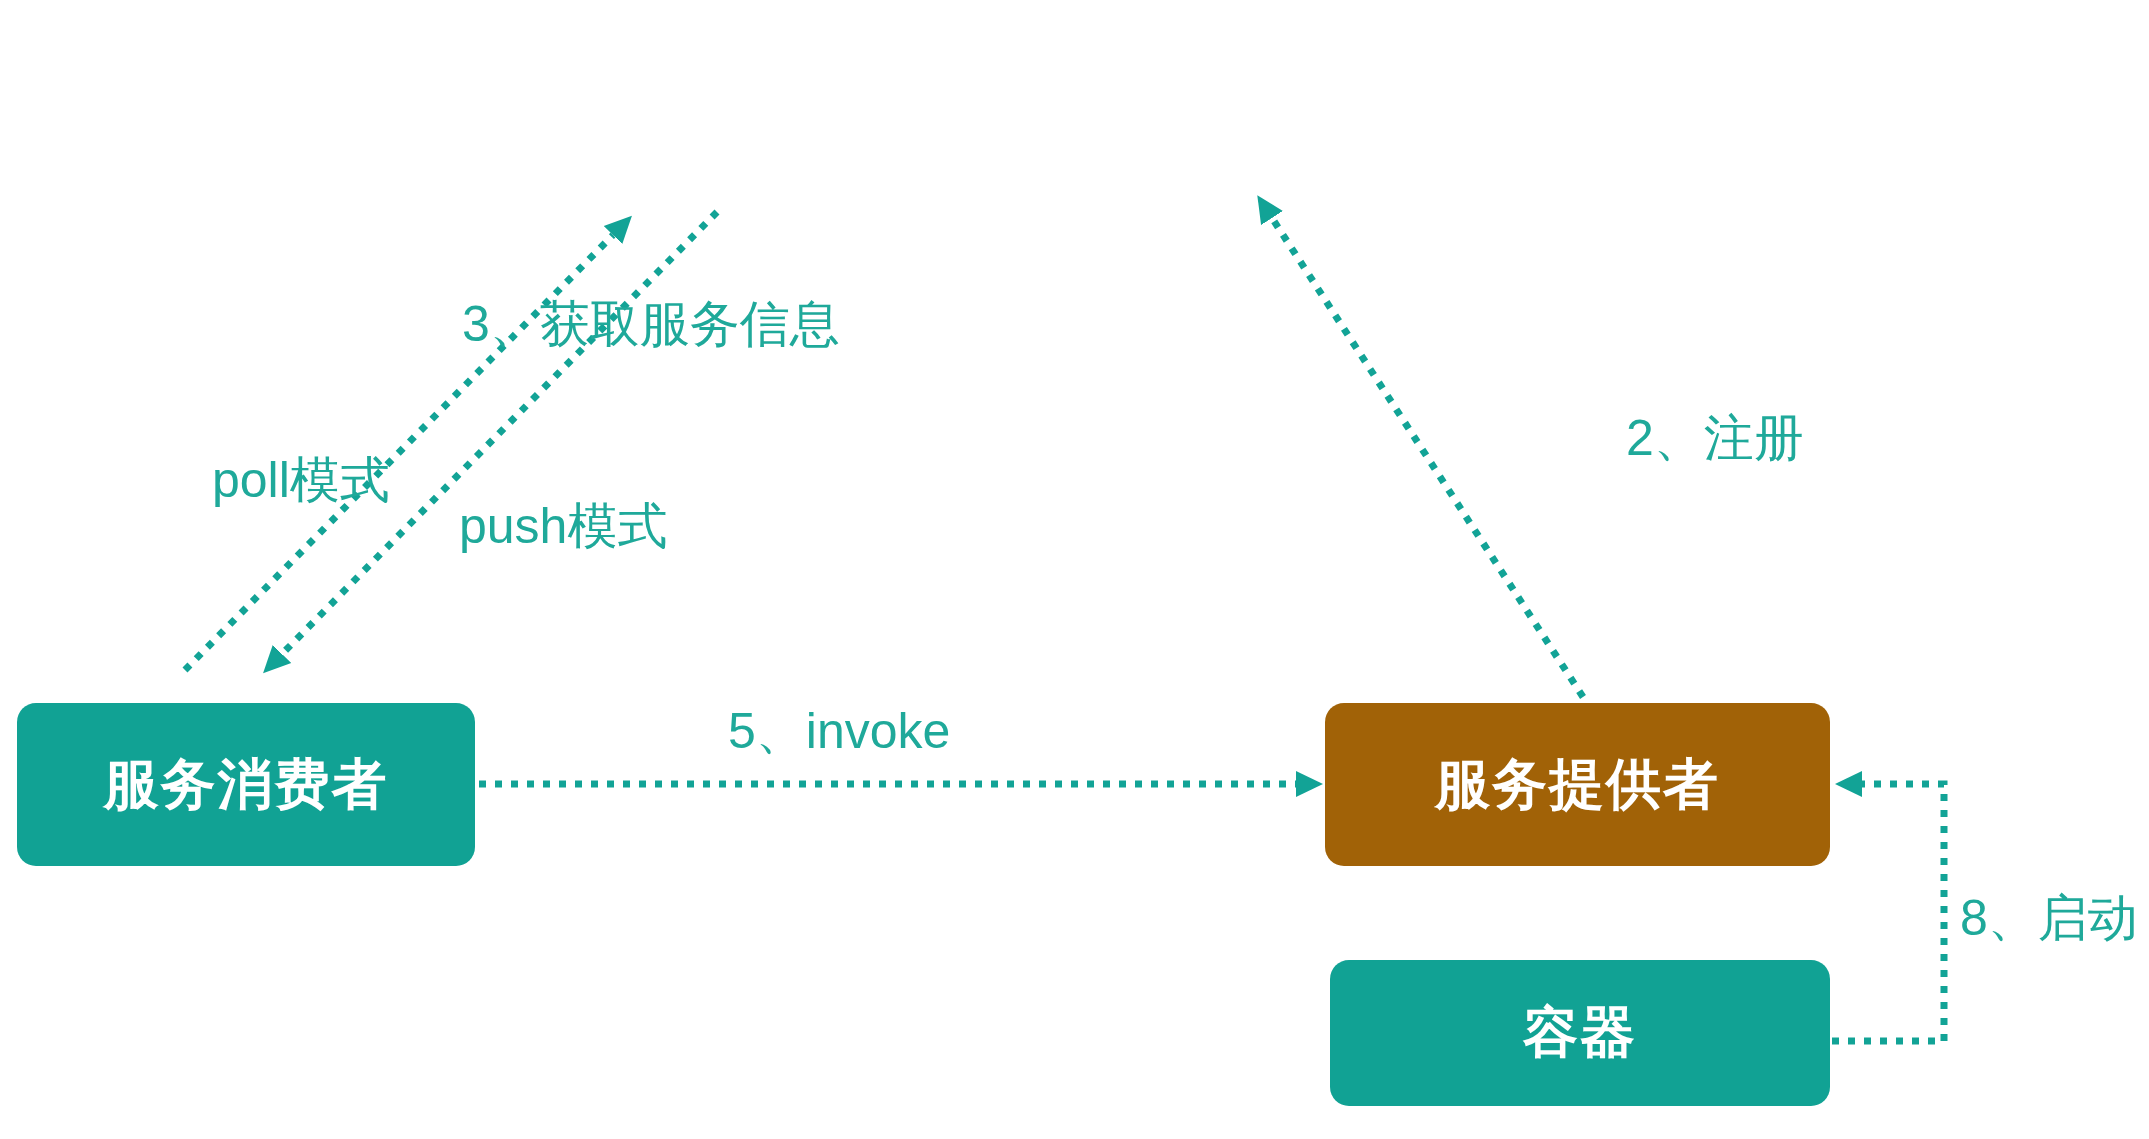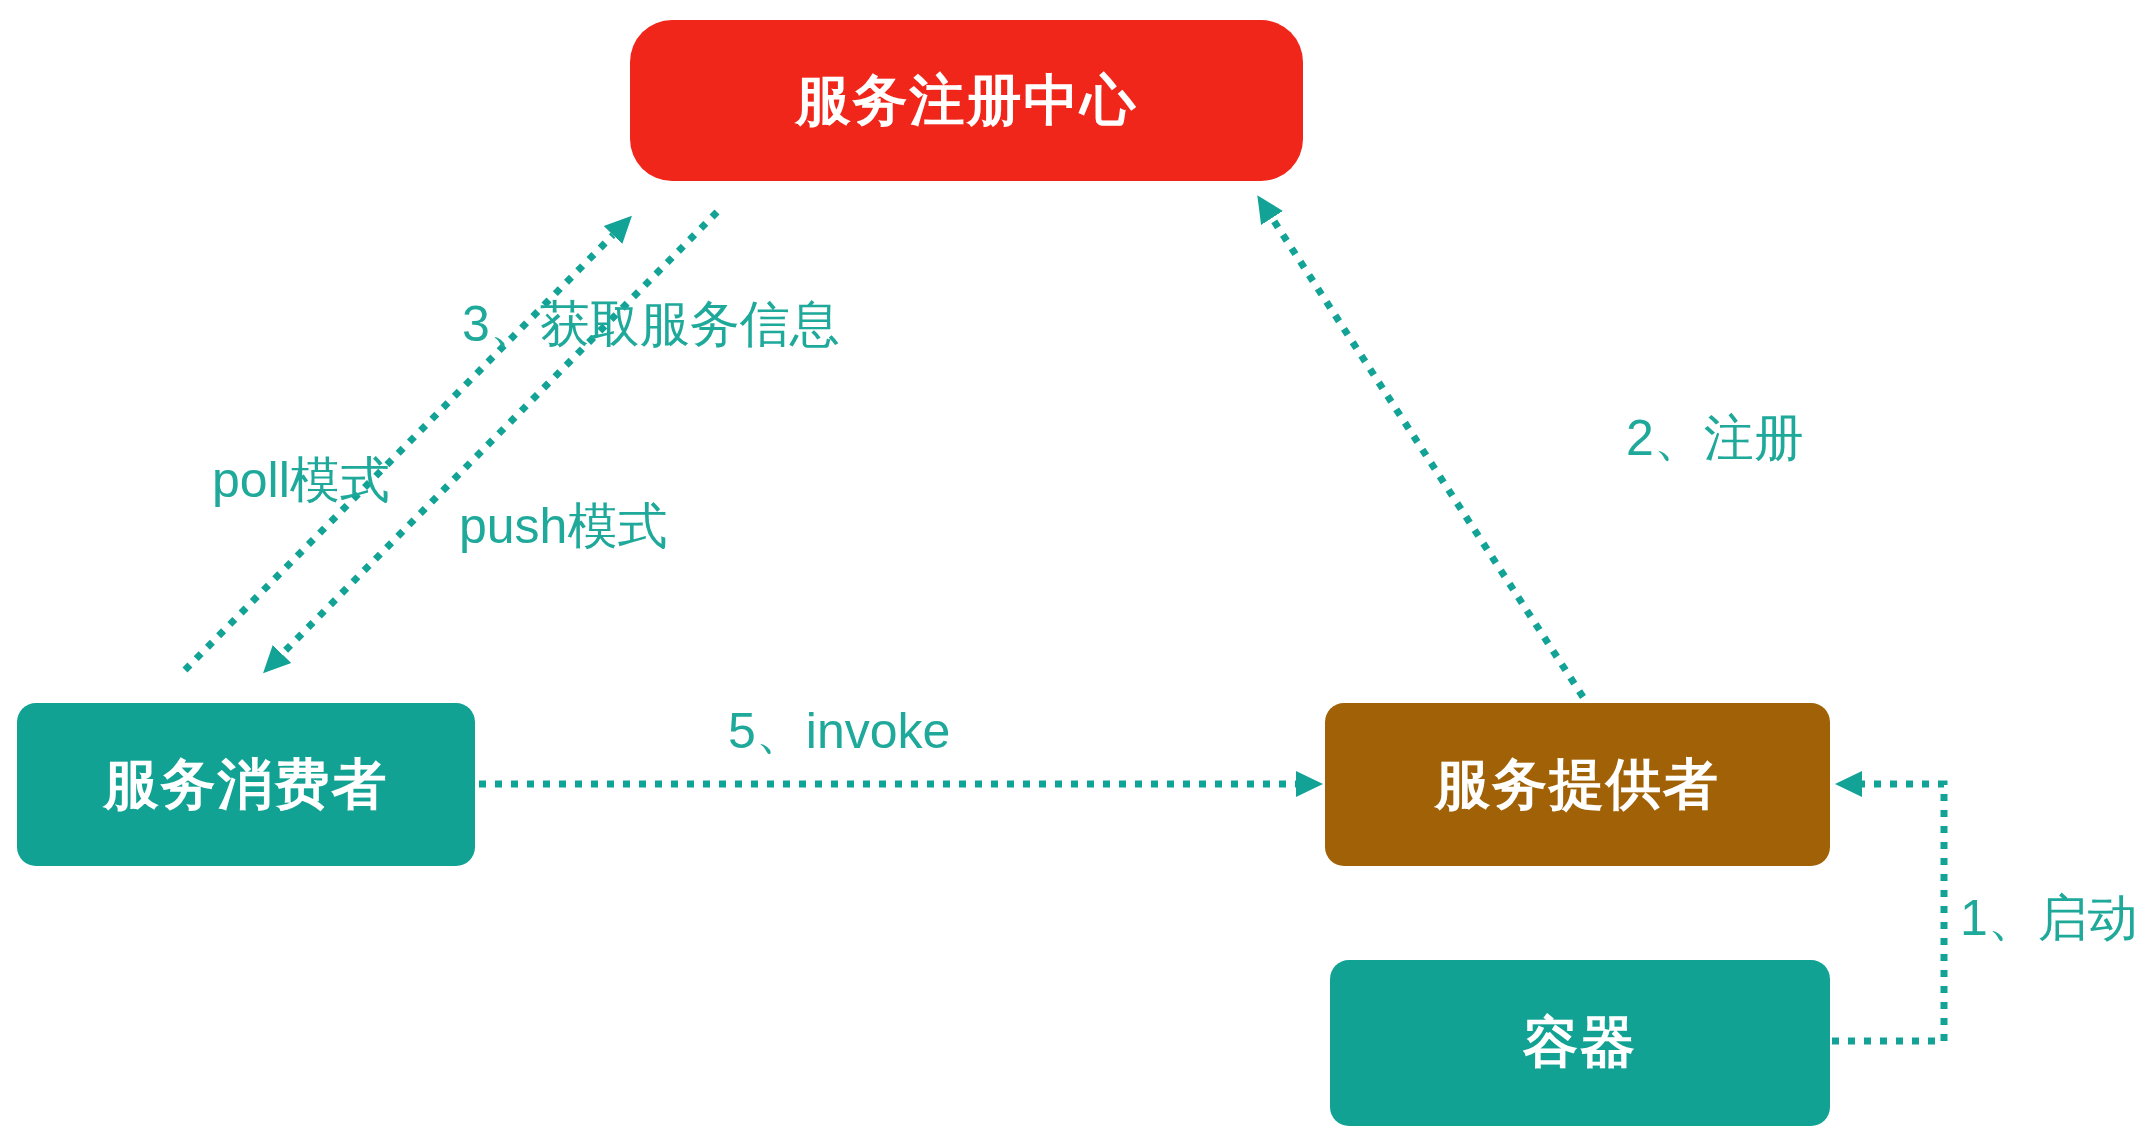--- a/index.html
+++ b/index.html
@@ -54,21 +54,21 @@
     width: 458px; height: 163px;
     background: #11A294;
   }
   .node-provider {
     left: 1325px; top: 703px;
     width: 505px; height: 163px;
     background: #a16207;
   }
   .node-container {
     left: 1330px; top: 960px;
-    width: 500px; height: 166px;
+    width: 500px; height: 146px;
     background: #11A294;
   }
   .edge-label {
     position: absolute;
     color: #1FA99A;
     font-size: 50px;
     font-weight: 500;
     white-space: nowrap;
     line-height: 1.12;
   }
@@ -95,23 +95,20 @@
 
     <path class="edge-line" d="M 717 212 L 282 654" marker-end="url(#arrowhead)"></path>
 
     <path class="edge-line" d="M 1583 697 L 1272 218" marker-end="url(#arrowhead)"></path>
 
     <path class="edge-line" d="M 479 784 L 1296 784" marker-end="url(#arrowhead)"></path>
 
     <path class="edge-line" d="M 1832 1041 L 1944 1041 L 1944 784 L 1862 784" marker-end="url(#arrowhead)"></path>
   </svg>
 
-  <div class="node node-registry">
-    <span>服务注册中心</span>
-  </div>
 
   <div class="node node-consumer">
     <span>服务消费者</span>
   </div>
 
   <div class="node node-provider">
     <span>服务提供者</span>
   </div>
 
   <div class="node node-container">
@@ -121,15 +118,15 @@
   <div class="edge-label label-fetch">3、获取服务信息</div>
 
   <div class="edge-label label-poll">poll模式</div>
 
   <div class="edge-label label-push">push模式</div>
 
   <div class="edge-label label-register">2、注册</div>
 
   <div class="edge-label label-invoke">5、invoke</div>
 
-  <div class="edge-label label-start">1、启动</div>
+  <div class="edge-label label-start">8、启动</div>
 
 </div>
 
 </body></html>

